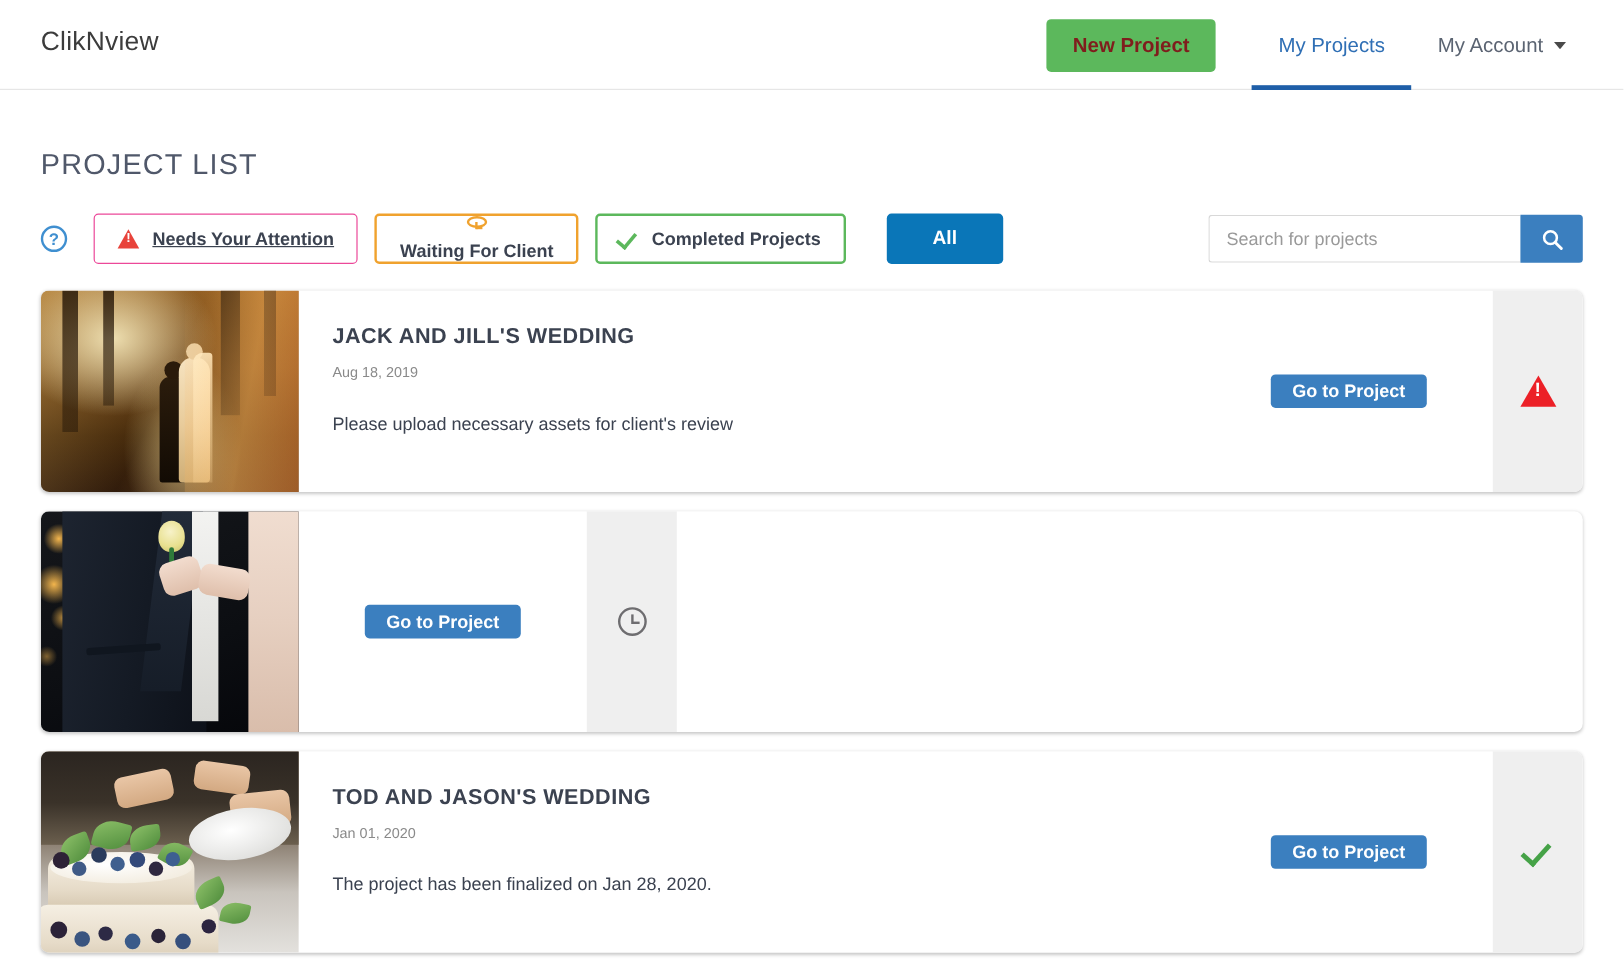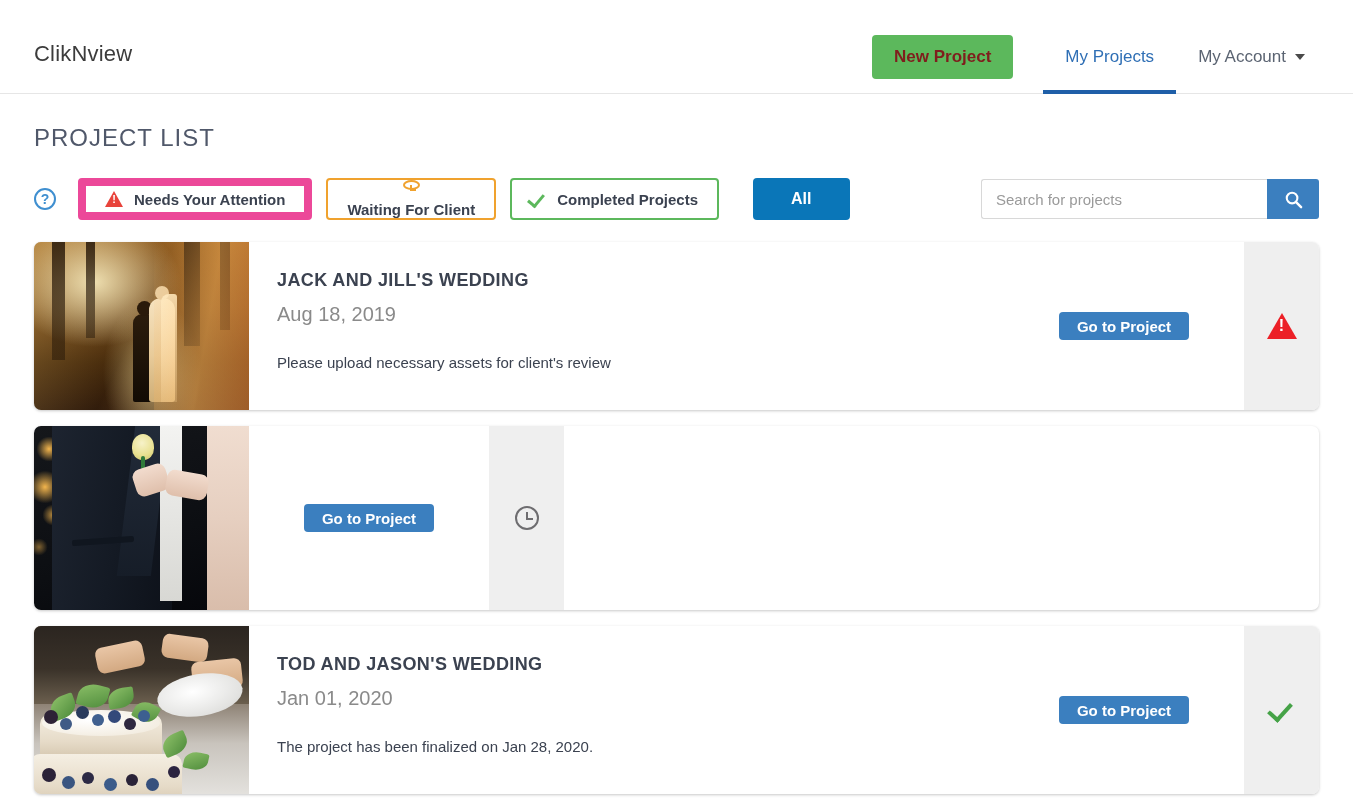--- a/index.html
+++ b/index.html
@@ -12,21 +12,20 @@
   }
 
   
   .header {
     position: relative;
     height: 75px;
     background: #ffffff;
     border-bottom: 1px solid #e6e6e6;
     display: flex;
     align-items: center;
-    margin-top: 19px;
   }
   .brand {
     position: absolute;
     left: 34px; top: 22px;
     font-size: 22px;
     font-weight: 400;
     color: #3c3c3c;
     letter-spacing: 0.2px;
   }
   .nav-right {
@@ -117,21 +116,21 @@
     padding: 0 19px;
     background: #ffffff;
     border-radius: 4px;
     font-size: 15px;
     font-weight: bold;
     color: #3b4250;
     cursor: pointer;
     margin-right: 14px;
     white-space: nowrap;
   }
-  .chip.attention { border: 8px solid #ec4899; }
+  .chip.attention { border: 1px solid #ec4899; text-decoration: underline; }
   .chip.waiting   { border: 2px solid #f0a22e; flex-direction: column; }
   .chip.completed { border: 2px solid #5cb85c; padding-left: 16px; }
 
   .chip-all {
     height: 42px;
     background: #0a76b8;
     color: #ffffff;
     border: none;
     border-radius: 4px;
     padding: 0 38px;
@@ -186,21 +185,21 @@
     border-right: 3px solid #5cb85c;
     border-bottom: 3px solid #5cb85c;
     transform: rotate(40deg);
   }
 
   
   .search-wrap {
     margin-left: auto;
     display: flex;
     height: 40px;
-    width: 338px;
+    width: 312px;
   }
   .search-input {
     flex: 1;
     border: 1px solid #d8d8d8;
     border-right: none;
     border-radius: 3px 0 0 3px;
     padding: 0 14px;
     font-family: "Liberation Sans", sans-serif;
     font-size: 15px;
     color: #3b4250;
@@ -246,21 +245,21 @@
     position: relative;
   }
   .card-title {
     font-size: 18px;
     font-weight: bold;
     letter-spacing: .4px;
     color: #3b4250;
     margin-bottom: 9px;
   }
   .card-date {
-    font-size: 20px;
+    font-size: 12px;
     color: #8a8a8a;
     margin-bottom: 26px;
     margin-top: 12px;
   }
   .card-desc {
     font-size: 15px;
     line-height: 1.45;
     color: #3b4250;
     max-width: 680px;
   }

